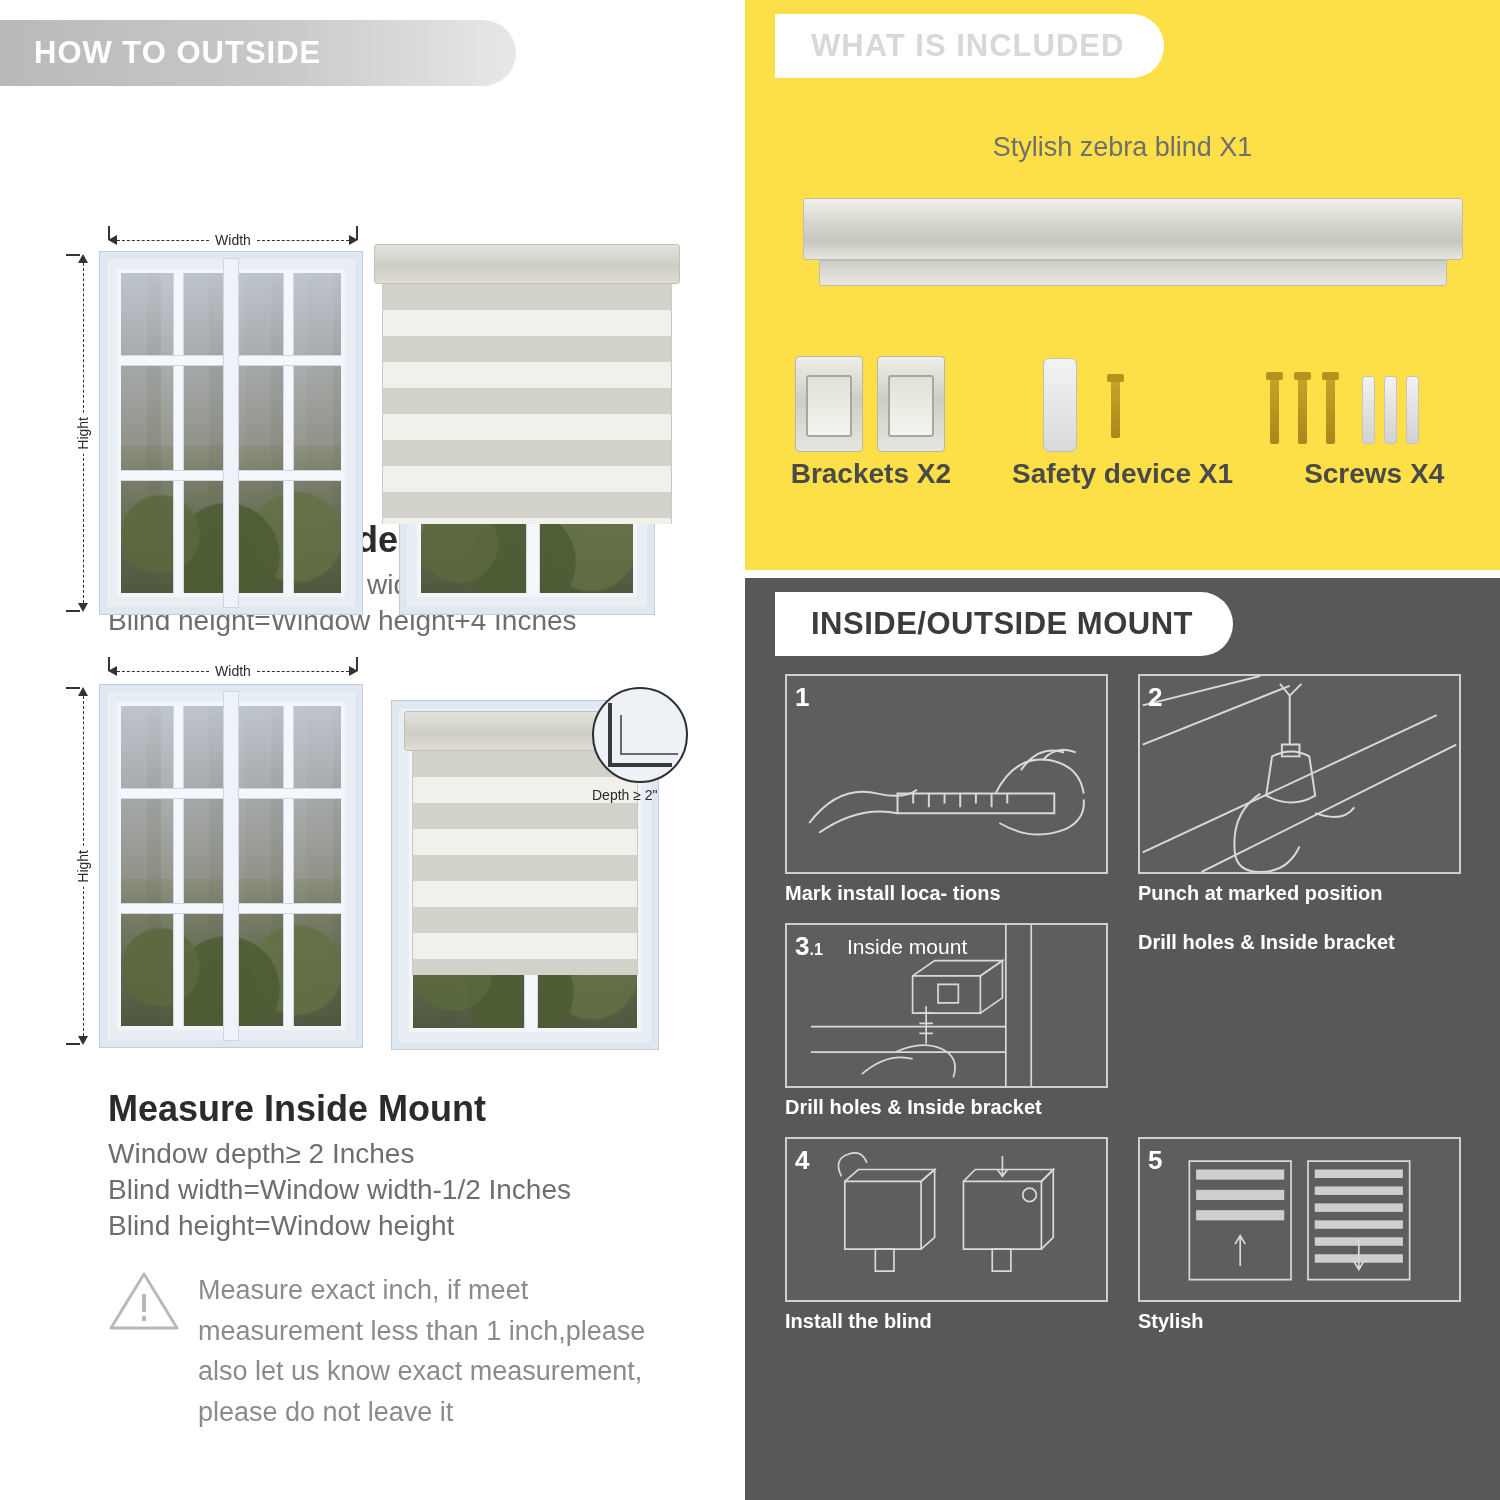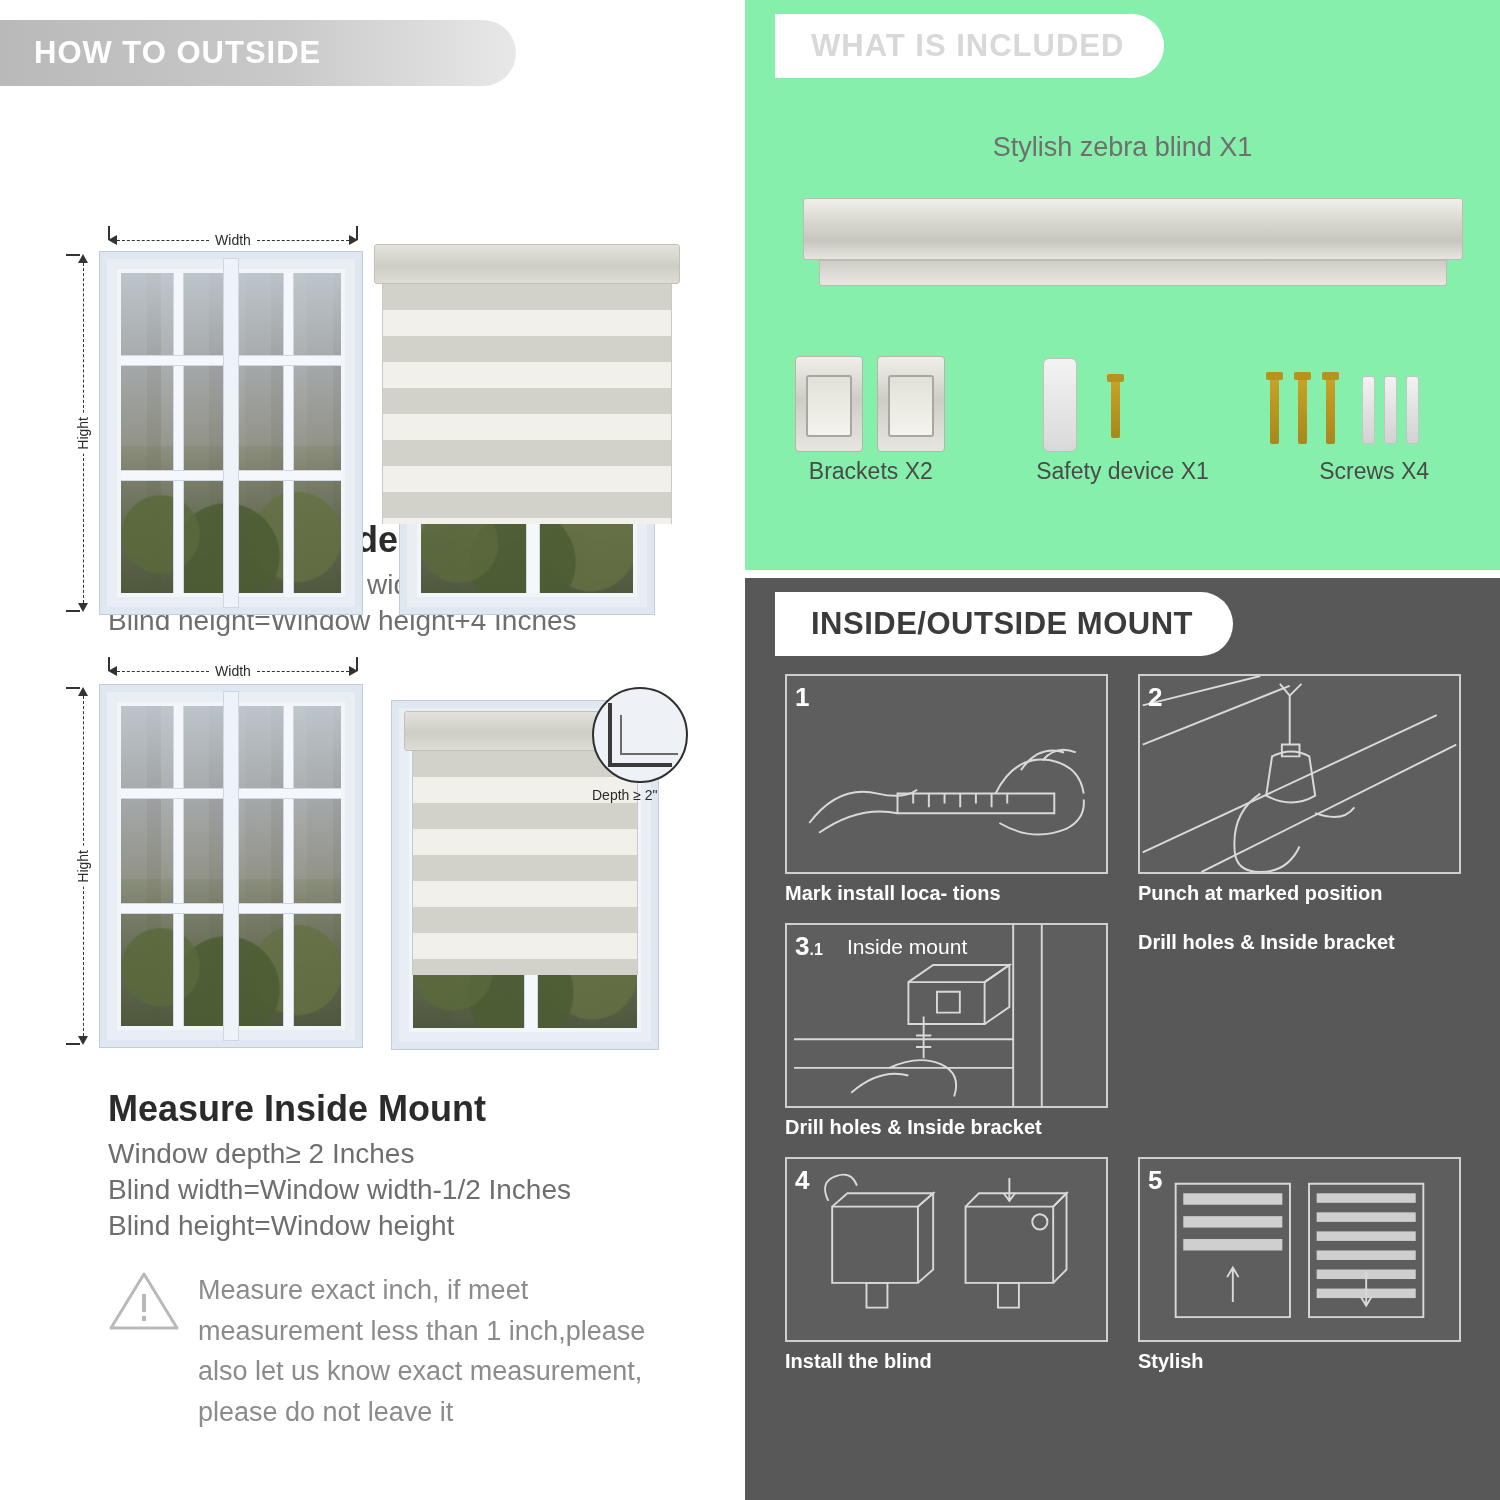--- a/index.html
+++ b/index.html
@@ -118,21 +118,21 @@
     position: absolute; width: 96px; height: 96px; border-radius: 50%;
     border: 2px solid #2f2f2f; background: #eef2f7; overflow: hidden;
   }
   .depth-label { position: absolute; font-size: 14px; color: #2a2a2a; }
 
   
   .right-col { position: absolute; left: 745px; top: 0; width: 755px; height: 1500px; }
 
   .panel-included {
     position: absolute; left: 0; top: 0; width: 755px; height: 570px;
-    background: #86efac;
+    background: #fde047;
   }
   .tab-white {
     position: absolute; left: 30px; top: 14px; height: 64px; padding: 0 40px 0 36px;
     background: #ffffff; border-radius: 0 34px 34px 0;
     display: flex; align-items: center;
   }
   .tab-white span { font-size: 31px; font-weight: bold; color: #d8d8d8; letter-spacing: 1px; }
 
   .included-title {
     position: absolute; left: 0; right: 0; top: 132px; text-align: center;
@@ -151,21 +151,21 @@
     background: linear-gradient(180deg,#cfcec6,#e8e7e1);
     border: 1px solid #bdbcb4; border-radius: 0 0 3px 3px;
   }
 
   .parts-row {
     position: absolute; left: 0; right: 0; top: 340px; height: 190px;
     display: flex;
   }
   .part { flex: 1; position: relative; display: flex; flex-direction: column; align-items: center; }
   .part .art { height: 118px; width: 100%; position: relative; }
-  .part .lbl { font-size: 23px; color: #4a4a4a; }
+  .part .lbl { font-size: 28px; color: #4a4a4a; font-weight: bold; }
 
   .bracket {
     position: absolute; top: 16px; width: 68px; height: 96px;
     background: linear-gradient(180deg,#efeee8,#cfcec6 45%,#e6e5df);
     border: 1px solid #b6b5ad; border-radius: 4px;
   }
   .bracket:after {
     content: ""; position: absolute; left: 10px; right: 10px; top: 18px; height: 58px;
     border: 2px solid #a9a89f; border-radius: 3px;
     background: linear-gradient(180deg,#e2e1d9,#f4f3ed);
@@ -198,21 +198,21 @@
 
   .steps-grid {
     position: absolute; left: 40px; top: 96px; width: 676px;
     display: grid; grid-template-columns: 1fr 1fr; gap: 18px 30px;
   }
   .step { position: relative; }
   .step .frame {
     position: relative; height: 200px; border: 2px solid #cfcfcf; background: #5e5e5e;
     overflow: hidden;
   }
-  .step.small .frame { height: 185px; }
+  .step.small .frame { height: 165px; }
   .step .num {
     position: absolute; left: 8px; top: 6px; z-index: 3;
     font-size: 26px; font-weight: bold; color: #ffffff;
   }
   .step .num .sub { font-size: 16px; }
   .step .inline-title {
     position: absolute; left: 60px; top: 10px; z-index: 3;
     font-size: 21px; color: #ffffff;
   }
   .step .cap {

